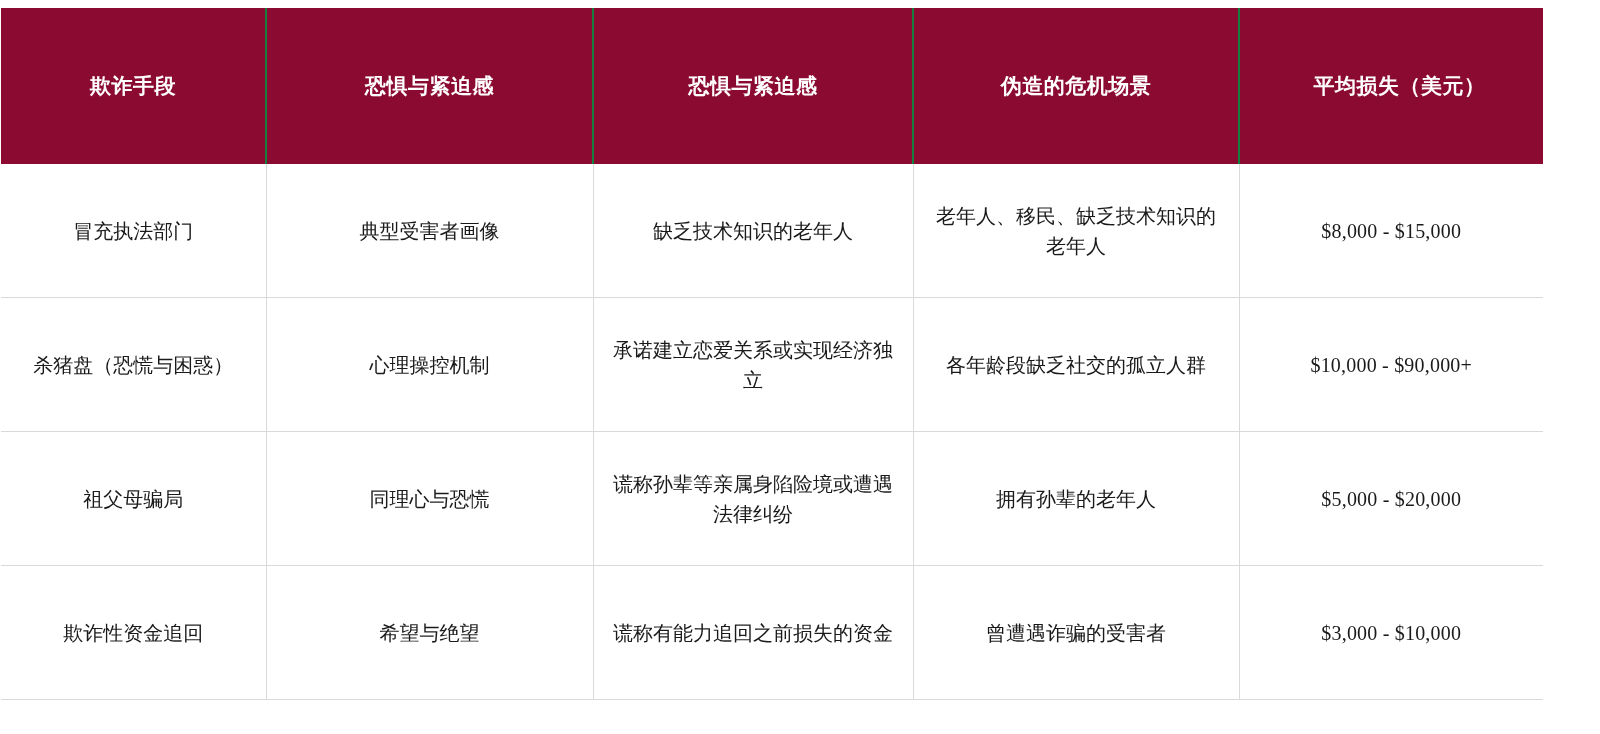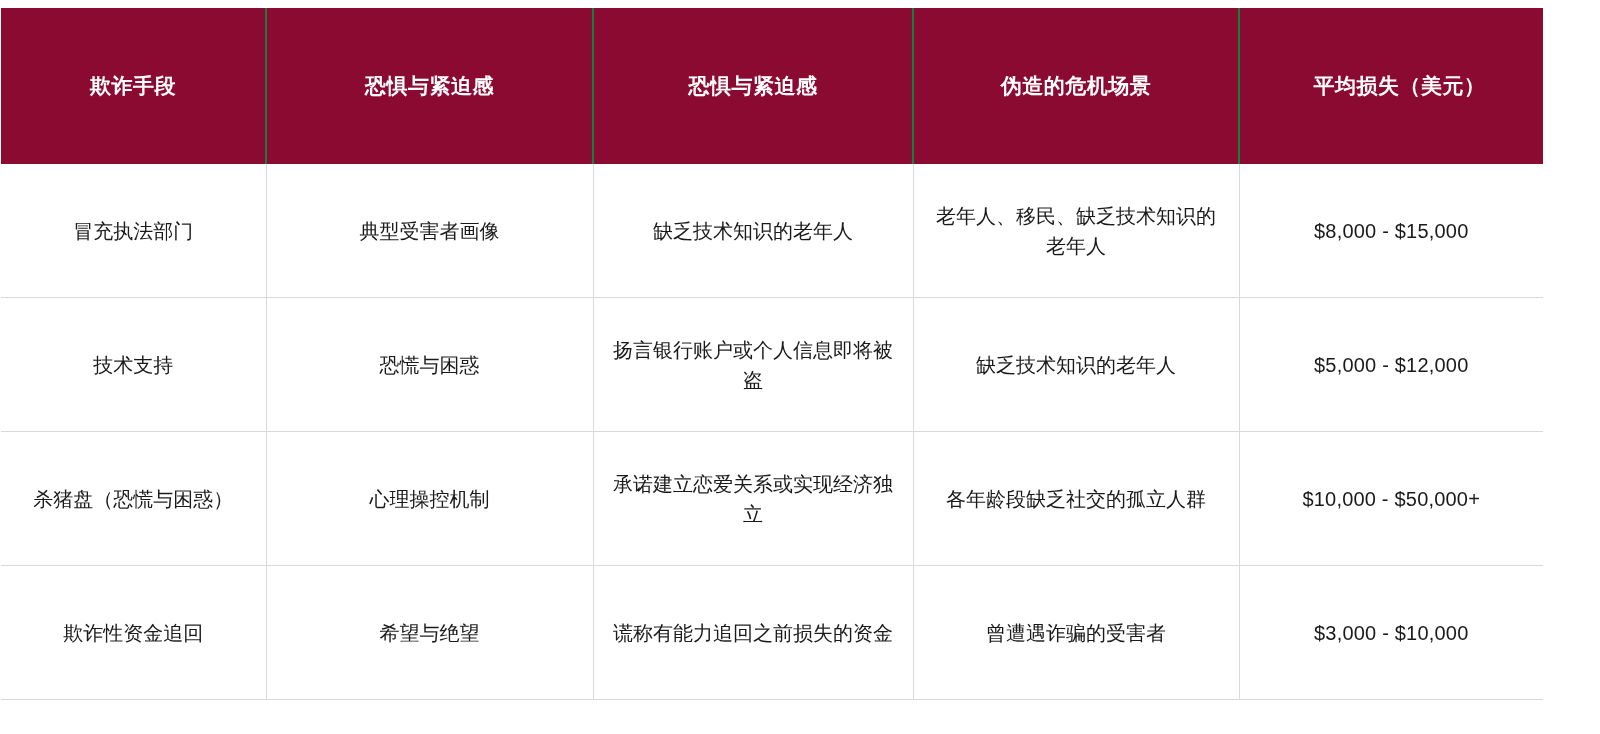--- a/index.html
+++ b/index.html
@@ -53,21 +53,21 @@
     vertical-align: middle;
     line-height: 1.5;
     border-bottom: 1px solid #d9d9d9;
     border-right: 1px solid #d9d9d9;
     color: #1a1a1a;
     word-break: break-word;
   }
   tbody td:last-child { border-right: none; }
   tbody tr:last-child td { border-bottom: 1px solid #d9d9d9; }
   tbody td.amount {
-    font-family: Liberation Sans, sans-serif;
+    font-family: Liberation Serif, serif;
     letter-spacing: 0.2px;
     margin-left: 9px;
   }
 </style>
 </head>
 <body>
 
 <div class="table-wrap">
   <table class="scam-table">
     <colgroup>
@@ -88,32 +88,32 @@
     </thead>
     <tbody>
       <tr>
         <td>冒充执法部门</td>
         <td>典型受害者画像</td>
         <td>缺乏技术知识的老年人</td>
         <td>老年人、移民、缺乏技术知识的老年人</td>
         <td class="amount">$8,000 - $15,000</td>
       </tr>
       <tr>
-        <td>技术支持</td>
-        <td>恐慌与困惑</td>
-        <td>扬言银行账户或个人信息即将被盗</td>
-        <td>缺乏技术知识的老年人</td>
-        <td class="amount">$5,000 - $12,000</td>
-      </tr>
-      <tr>
         <td>杀猪盘（恐慌与困惑）</td>
         <td>心理操控机制</td>
         <td>承诺建立恋爱关系或实现经济独立</td>
         <td>各年龄段缺乏社交的孤立人群</td>
-        <td class="amount">$10,000 - $50,000+</td>
+        <td class="amount">$10,000 - $90,000+</td>
+      </tr>
+      <tr>
+        <td>祖父母骗局</td>
+        <td>同理心与恐慌</td>
+        <td>谎称孙辈等亲属身陷险境或遭遇法律纠纷</td>
+        <td>拥有孙辈的老年人</td>
+        <td class="amount">$5,000 - $20,000</td>
       </tr>
       <tr>
         <td>欺诈性资金追回</td>
         <td>希望与绝望</td>
         <td>谎称有能力追回之前损失的资金</td>
         <td>曾遭遇诈骗的受害者</td>
         <td class="amount">$3,000 - $10,000</td>
       </tr>
     </tbody>
   </table>

